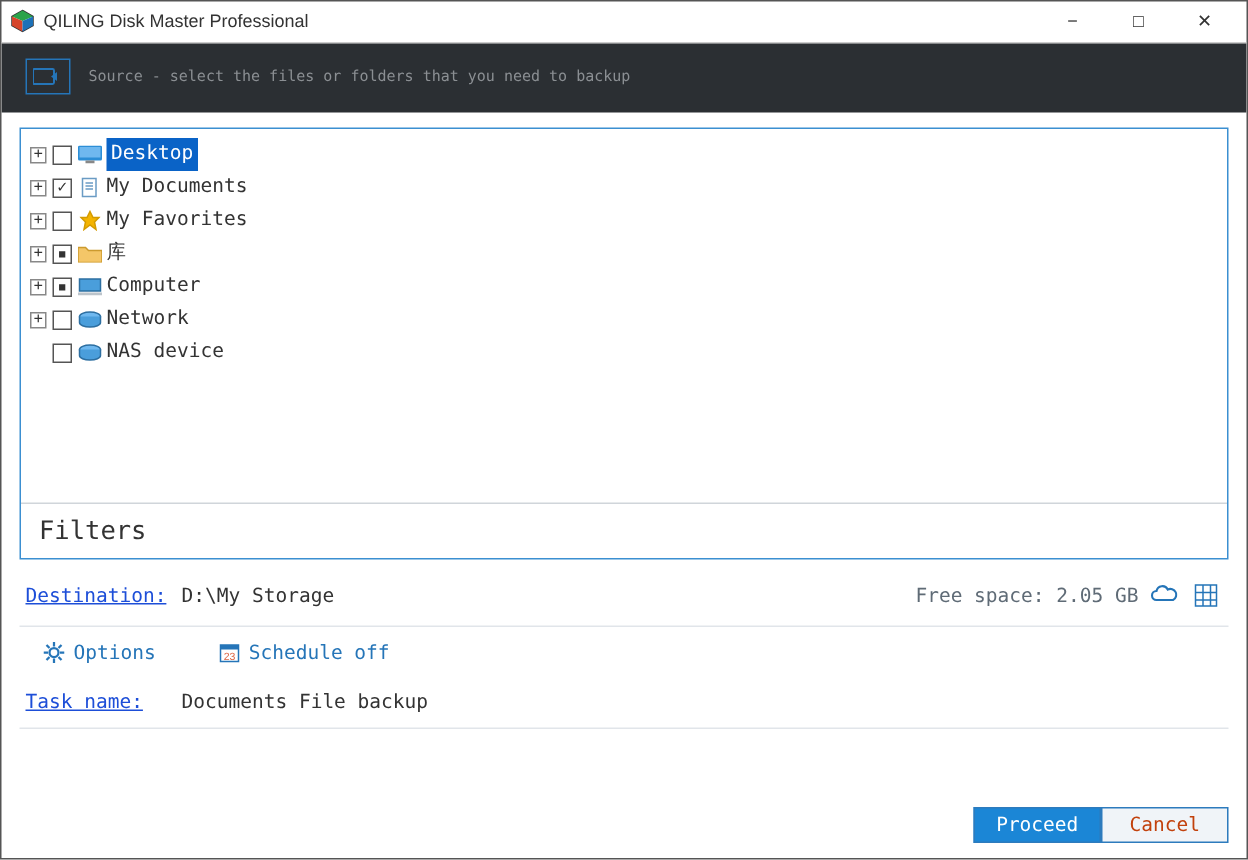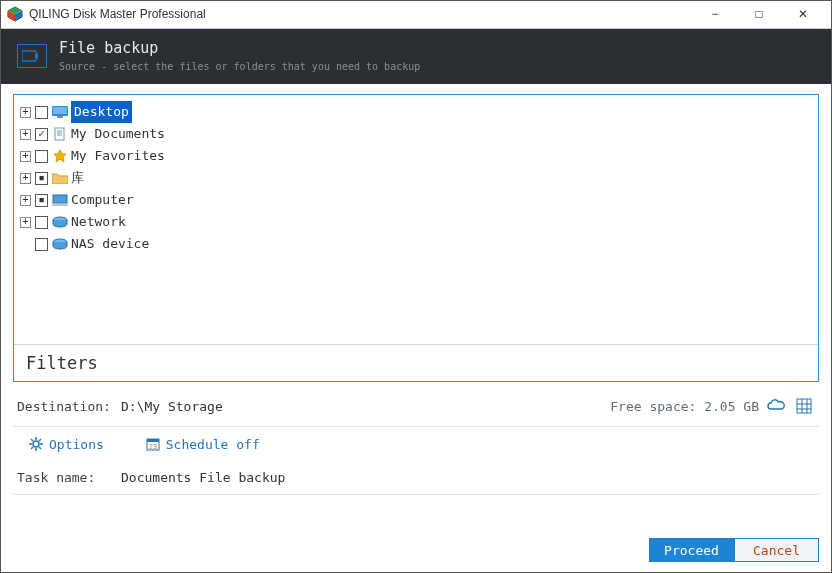--- a/index.html
+++ b/index.html
@@ -131,21 +131,21 @@
     font-family: "NSimSun","SimSun",monospace;
     font-size: 13px;
     color: #5f6b76;
     min-height: 34px;
   }
   .info-row.top {
     border-bottom: 1px solid #e1e5ea;
     padding-top: 14px;
     padding-bottom: 10px;
   }
-  .info-label { width: 104px; color:#404040; }
+  .info-label { width: 104px; color:#1d4ed8;text-decoration:underline; }
   .info-val { color:#333; }
   .spacer { flex:1; }
   .link {
     display: inline-flex;
     align-items: center;
     margin-left: 10px;
     color: #2575b8;
     font-family: "NSimSun","SimSun",monospace;
     font-size: 13px;
     cursor: pointer;
@@ -207,21 +207,20 @@
 </div>
 
 <div class="header">
   <div class="header-icon">
     <svg width="20" height="14" viewBox="0 0 20 14">
       <rect x="0" y="2" width="14" height="10" rx="1" fill="none" stroke="#2575b8" stroke-width="1.3"></rect>
       <path d="M12 7 l4 -3 v6 z" fill="#2575b8"></path>
     </svg>
   </div>
   <div>
-    <div class="header-title">File backup</div>
     <div class="header-sub">Source - select the files or folders that you need to backup</div>
   </div>
 </div>
 
 <div class="content">
   <div class="tree-panel">
     <div class="tree" id="tree">
         <div class="tree-row">
           <span class="expander">+</span>
           <span class="chk"></span>

